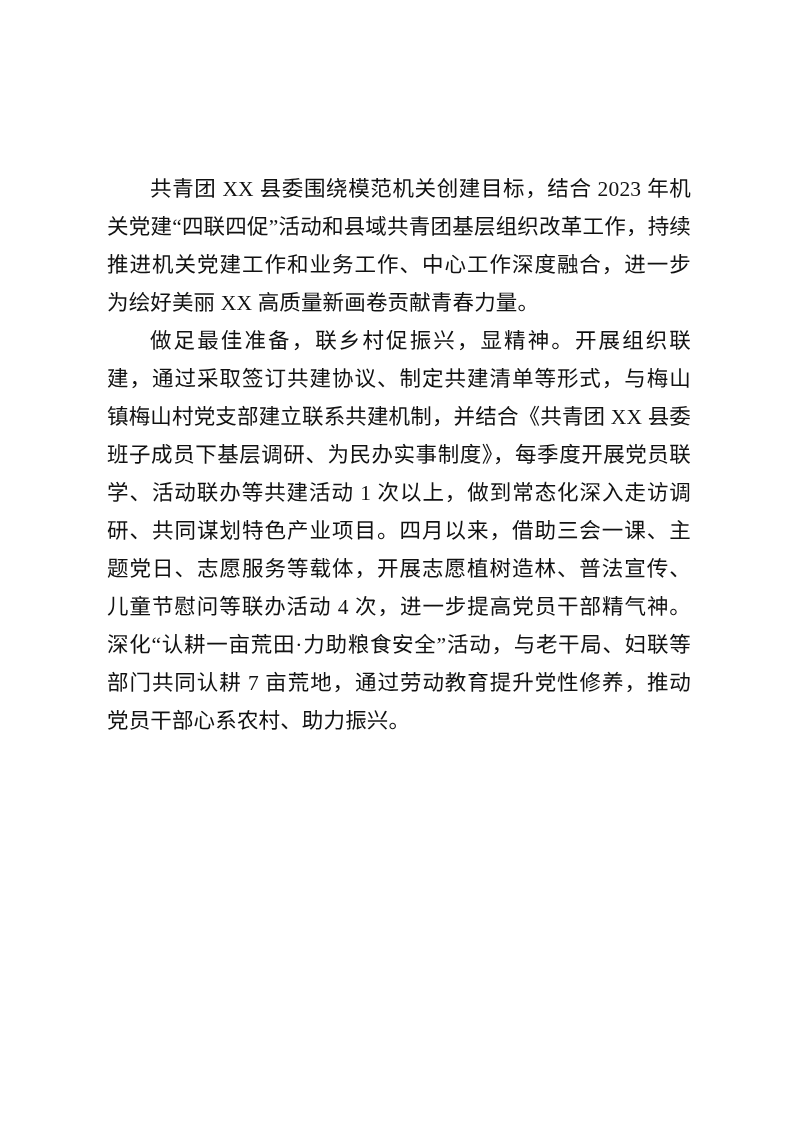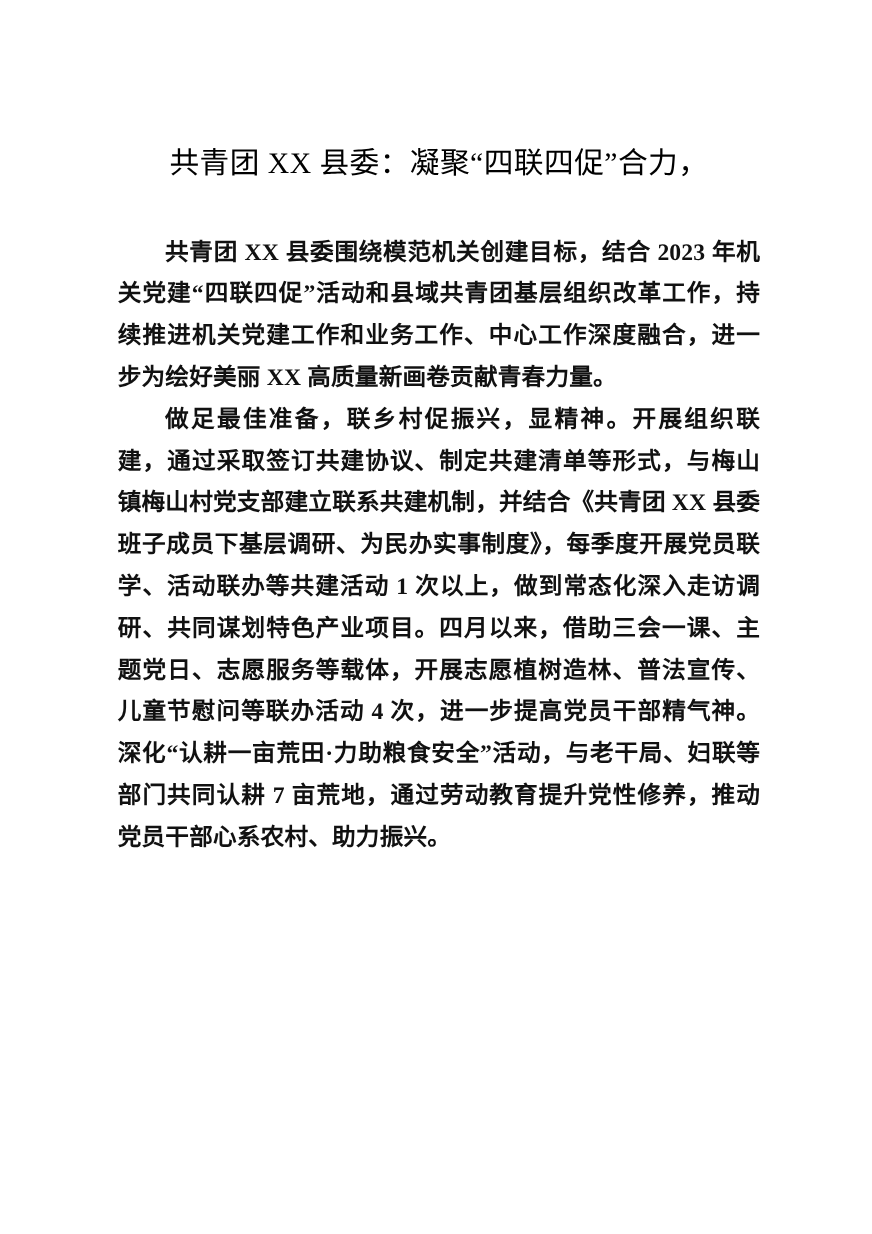--- a/index.html
+++ b/index.html
@@ -50,42 +50,41 @@
 
   .body-block {
     margin-top: 42px;
   }
 
   p.para {
     margin: 0;
     padding: 0;
     font-family: "Liberation Serif", "DejaVu Serif", serif;
     font-size: 21.5px;
-    font-weight: 700;
+    font-weight: 400;
     line-height: 38px;
     color: #111111;
     text-align: justify;
     text-justify: inter-character;
     text-indent: 2em;
     letter-spacing: 0.15px;
     word-break: break-all;
   }
 
   p.para + p.para {
     margin-top: 0;
   }
 </style>
 </head>
 <body>
 
 <div class="page">
   <div class="doc-body">
 
     <h1 class="doc-title">
-      <span class="title-line">共青团 XX 县委：凝聚“四联四促”合力，</span>
     </h1>
 
     <div class="body-block">
       <p class="para">共青团 XX 县委围绕模范机关创建目标，结合 2023 年机关党建“四联四促”活动和县域共青团基层组织改革工作，持续推进机关党建工作和业务工作、中心工作深度融合，进一步为绘好美丽 XX 高质量新画卷贡献青春力量。</p>
       <p class="para">做足最佳准备，联乡村促振兴，显精神。开展组织联建，通过采取签订共建协议、制定共建清单等形式，与梅山镇梅山村党支部建立联系共建机制，并结合《共青团 XX 县委班子成员下基层调研、为民办实事制度》，每季度开展党员联学、活动联办等共建活动 1 次以上，做到常态化深入走访调研、共同谋划特色产业项目。四月以来，借助三会一课、主题党日、志愿服务等载体，开展志愿植树造林、普法宣传、儿童节慰问等联办活动 4 次，进一步提高党员干部精气神。深化“认耕一亩荒田·力助粮食安全”活动，与老干局、妇联等部门共同认耕 7 亩荒地，通过劳动教育提升党性修养，推动党员干部心系农村、助力振兴。</p>
     </div>
 
   </div>
 </div>
 

